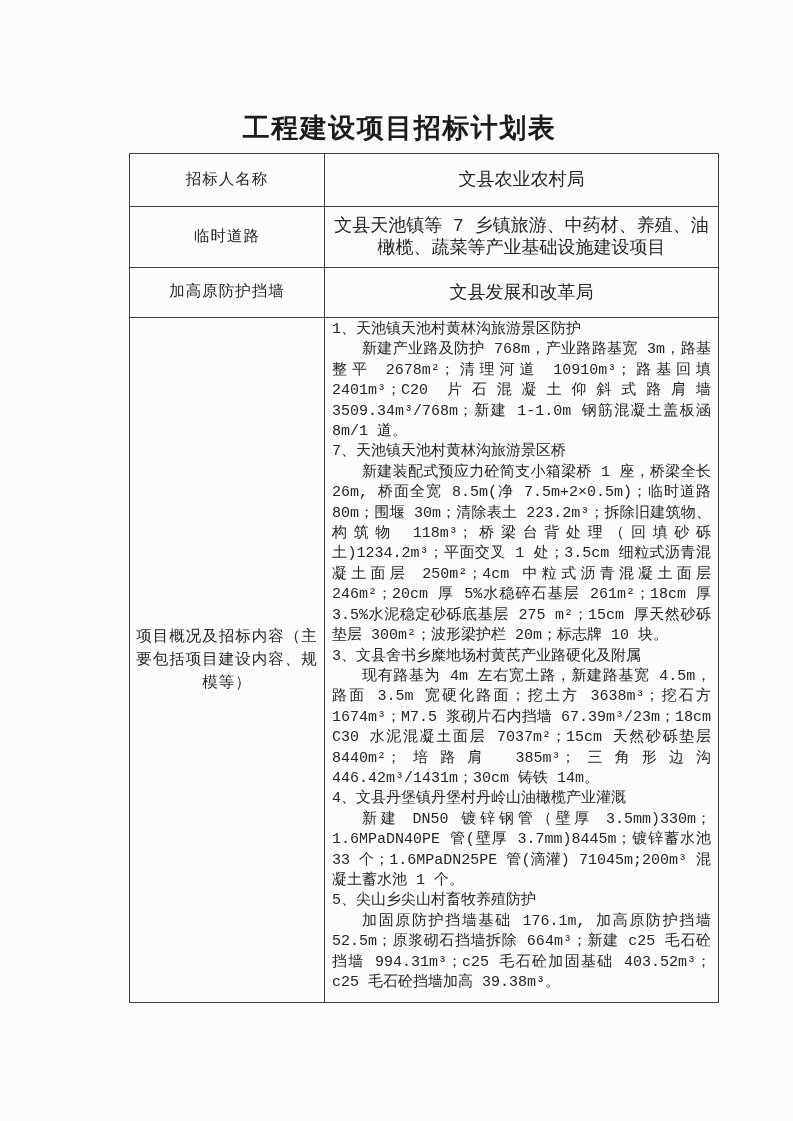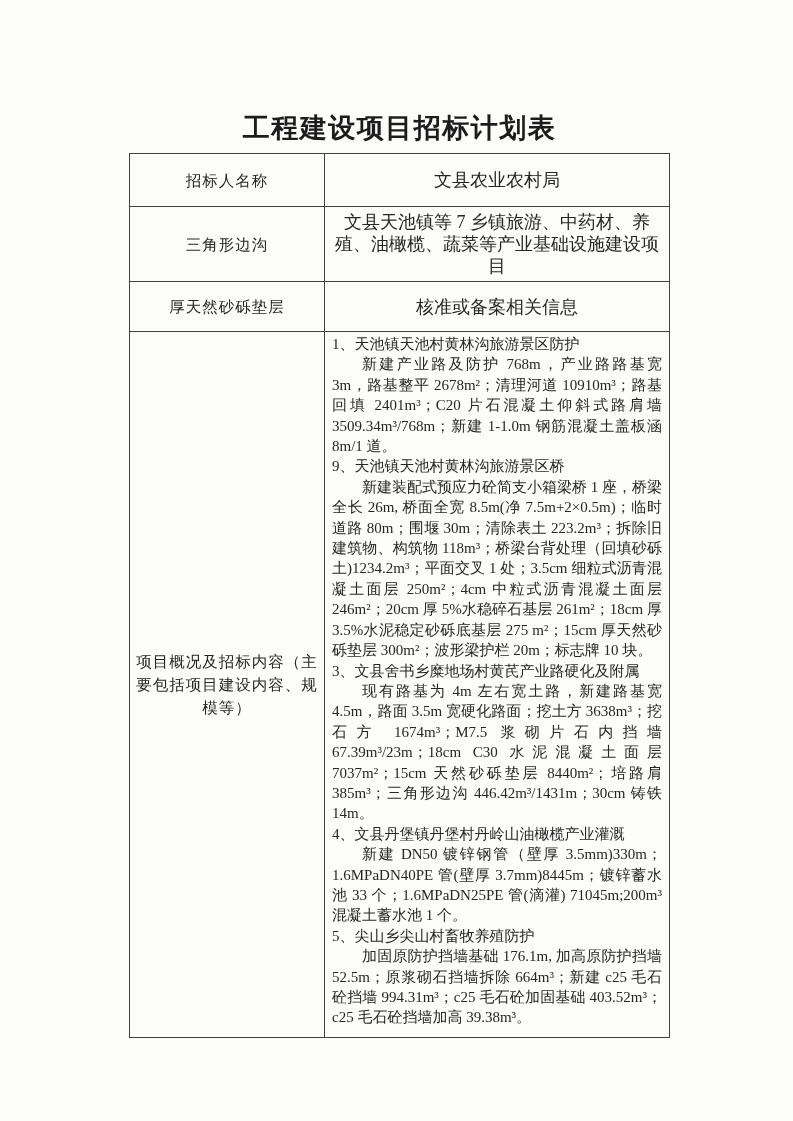--- a/index.html
+++ b/index.html
@@ -23,22 +23,23 @@
     font-size: 27px;
     font-weight: bold;
     text-align: center;
     letter-spacing: 1.5px;
     margin: 0 0 7px 0;
     color: #1c1c1c;
     white-space: nowrap;
   }
   table.plan {
     border-collapse: collapse;
-    width: 541px;
+    width: 590px;
     table-layout: fixed;
+    font-family: Liberation Mono, monospace;
   }
   table.plan td {
     border: 1.4px solid #414141;
     color: #262626;
     vertical-align: middle;
   }
   td.label-cell {
     text-align: center;
     font-size: 15.5px;
     line-height: 23px;
@@ -80,36 +81,36 @@
     <colgroup>
       <col style="width:195px">
       <col>
     </colgroup>
     <tbody>
       <tr class="r1">
         <td class="label-cell">招标人名称</td>
         <td class="value-cell">文县农业农村局</td>
       </tr>
       <tr class="r2">
-        <td class="label-cell">三角形边沟</td>
+        <td class="label-cell">临时道路</td>
         <td class="value-cell">文县天池镇等 7 乡镇旅游、中药材、养殖、油橄榄、蔬菜等产业基础设施建设项目</td>
       </tr>
       <tr class="r3">
-        <td class="label-cell">厚天然砂砾垫层</td>
-        <td class="value-cell">核准或备案相关信息</td>
+        <td class="label-cell">加高原防护挡墙</td>
+        <td class="value-cell">文县发展和改革局</td>
       </tr>
       <tr class="r5">
         <td class="label-cell">项目概况及招标内容（主要包括项目建设内容、规模等）</td>
         <td class="content-cell">
           <div class="section">
             <div class="sec-heading">1、天池镇天池村黄林沟旅游景区防护</div>
             <div class="sec-body">新建产业路及防护 768m，产业路路基宽 3m，路基整平 2678m²；清理河道 10910m³；路基回填 2401m³；C20 片石混凝土仰斜式路肩墙 3509.34m³/768m；新建 1-1.0m 钢筋混凝土盖板涵 8m/1 道。</div>
           </div>
           <div class="section">
-            <div class="sec-heading">9、天池镇天池村黄林沟旅游景区桥</div>
+            <div class="sec-heading">7、天池镇天池村黄林沟旅游景区桥</div>
             <div class="sec-body">新建装配式预应力砼简支小箱梁桥 1 座，桥梁全长 26m, 桥面全宽 8.5m(净 7.5m+2×0.5m)；临时道路 80m；围堰 30m；清除表土 223.2m³；拆除旧建筑物、构筑物 118m³；桥梁台背处理（回填砂砾土)1234.2m³；平面交叉 1 处；3.5cm 细粒式沥青混凝土面层 250m²；4cm 中粒式沥青混凝土面层 246m²；20cm 厚 5%水稳碎石基层 261m²；18cm 厚 3.5%水泥稳定砂砾底基层 275 m²；15cm 厚天然砂砾垫层 300m²；波形梁护栏 20m；标志牌 10 块。</div>
           </div>
           <div class="section">
             <div class="sec-heading">3、文县舍书乡糜地场村黄芪产业路硬化及附属</div>
             <div class="sec-body">现有路基为 4m 左右宽土路，新建路基宽 4.5m，路面 3.5m 宽硬化路面；挖土方 3638m³；挖石方 1674m³；M7.5 浆砌片石内挡墙 67.39m³/23m；18cm C30 水泥混凝土面层 7037m²；15cm 天然砂砾垫层 8440m²；培路肩 385m³；三角形边沟 446.42m³/1431m；30cm 铸铁 14m。</div>
           </div>
           <div class="section">
             <div class="sec-heading">4、文县丹堡镇丹堡村丹岭山油橄榄产业灌溉</div>
             <div class="sec-body">新建 DN50 镀锌钢管（壁厚 3.5mm)330m；1.6MPaDN40PE 管(壁厚 3.7mm)8445m；镀锌蓄水池 33 个；1.6MPaDN25PE 管(滴灌) 71045m;200m³ 混凝土蓄水池 1 个。</div>
           </div>

